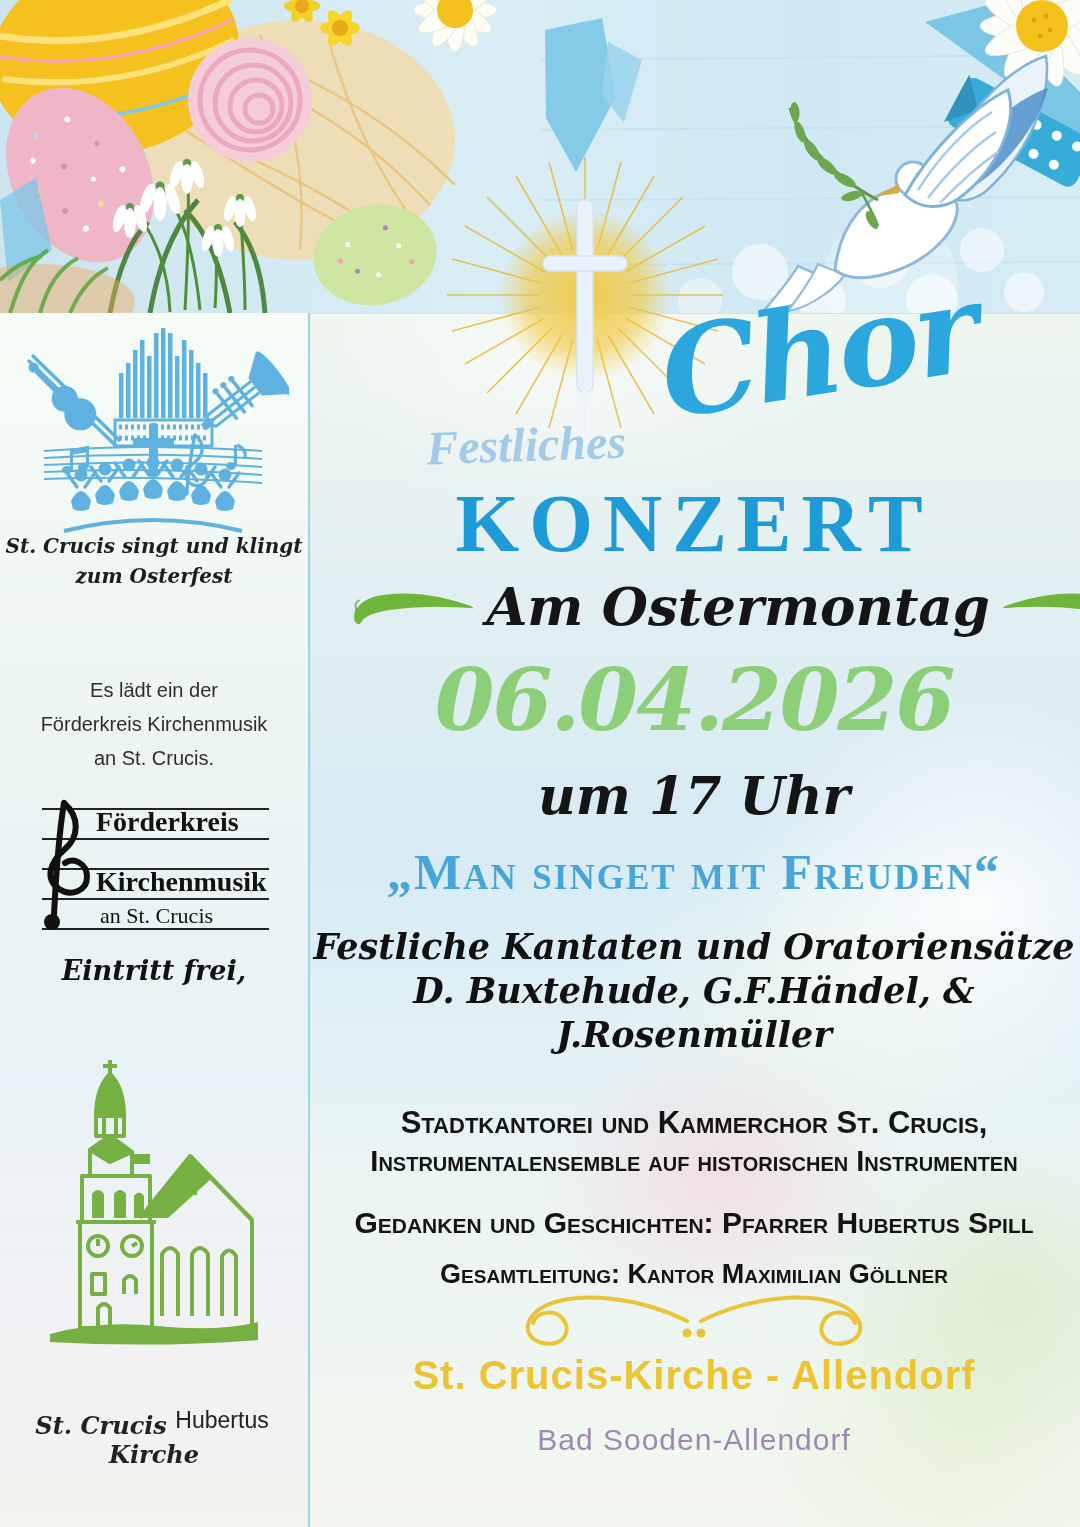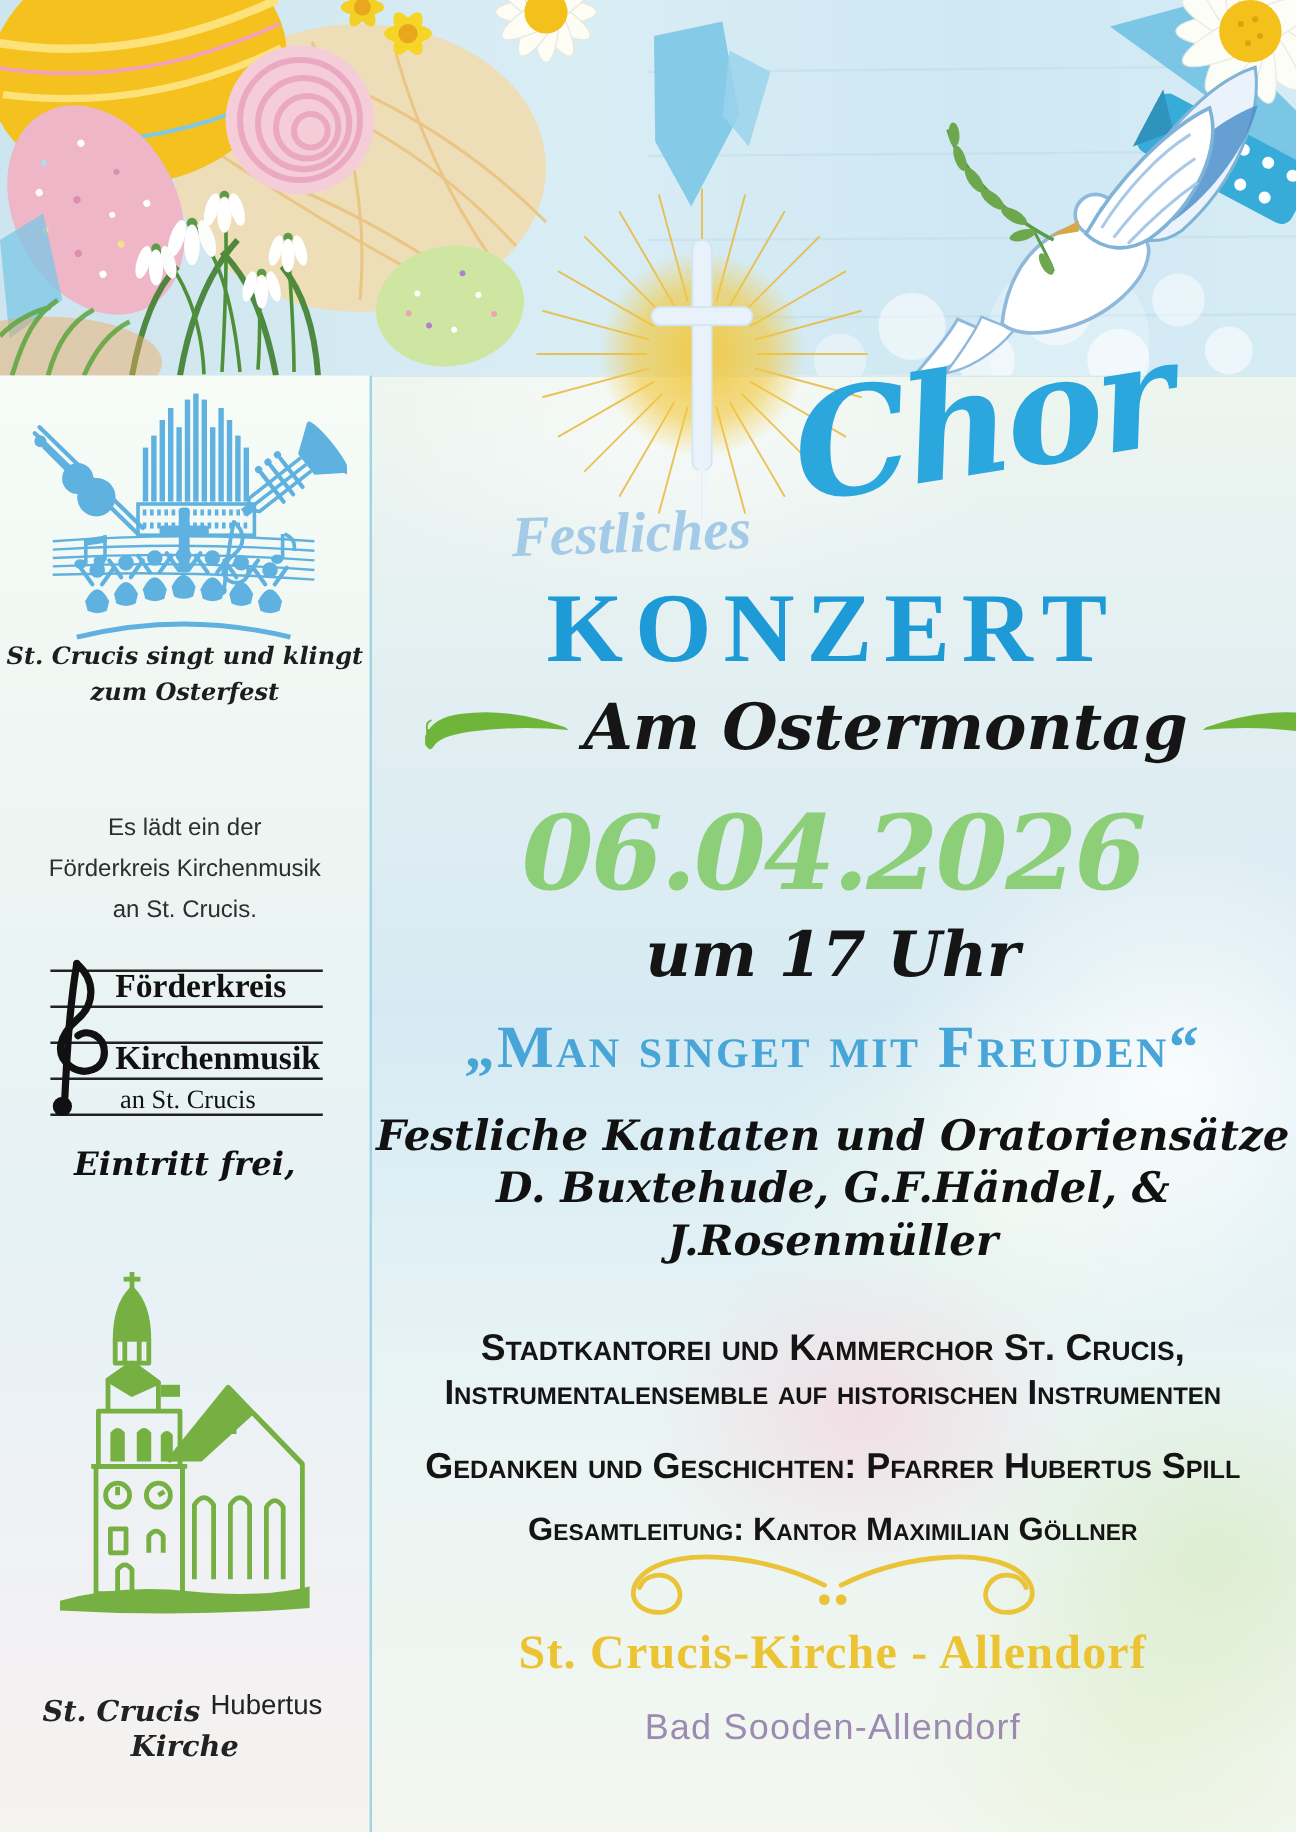--- a/index.html
+++ b/index.html
@@ -19,31 +19,31 @@
     border-right:2px solid #9ed4e6;
     background:linear-gradient(180deg,rgba(247,252,247,.92) 0%,rgba(238,246,242,.88) 35%,rgba(232,242,246,.85) 62%,rgba(244,240,244,.80) 88%,rgba(246,242,238,.75) 100%);}
   .main{position:absolute;left:308px;top:313px;width:772px;height:1214px;z-index:4;}
   .abs{position:absolute;left:0;width:100%;text-align:center;}
   .script{font-family:"DejaVu Serif",serif;font-style:italic;font-weight:700;}
   .title-festliches{position:absolute;left:118px;top:104px;font-family:"Liberation Serif",serif;font-style:italic;font-weight:700;font-size:48px;color:#a3cae7;transform:rotate(-2deg);}
   .title-chor{position:absolute;left:352px;top:-34px;font-family:"DejaVu Serif",serif;font-style:italic;font-weight:700;font-size:122px;color:#2ba7de;transform:rotate(-9deg);letter-spacing:-4px;}
   .title-konzert{top:132px;font-family:"Liberation Serif",serif;font-weight:700;font-size:82px;letter-spacing:10px;color:#1e9bd6;margin-top:32px;}
   .date-heading{top:262px;display:flex;justify-content:center;align-items:center;gap:10px;padding-left:44px;}
   .date-heading .txt{font-size:53px;color:#151515;white-space:nowrap;}
-  .date-big{top:336px;font-size:86px;color:#8ccf78;letter-spacing:-2px;margin-top:12px;}
+  .date-big{top:336px;font-size:86px;color:#8ccf78;letter-spacing:-2px;}
   .time{top:452px;font-size:52px;color:#151515;}
   .motto{top:530px;font-family:"Liberation Serif",serif;font-weight:700;font-variant:small-caps;font-size:50px;letter-spacing:2px;color:#47a5d8;}
   .desc{top:612px;font-size:35px;line-height:44px;color:#111;}
   .performers{top:790px;font-weight:700;font-variant:small-caps;color:#141414;}
   .performers .l1{font-size:31px;line-height:40px;}
   .performers .l2{font-size:29px;line-height:36px;}
   .credits1{top:893px;font-weight:700;font-variant:small-caps;font-size:30px;color:#141414;}
   .credits2{top:946px;font-weight:700;font-variant:small-caps;font-size:27px;color:#141414;}
   .flourish-gold{top:974px;}
-  .venue{top:1040px;font-family:Liberation Serif, serif;font-weight:700;font-size:40px;color:#ecc433;letter-spacing:1px;}
+  .venue{top:1040px;font-family:Liberation Sans, sans-serif;font-weight:700;font-size:40px;color:#ecc433;letter-spacing:1px;}
   .city{top:1110px;font-size:30px;color:#9d8ab3;letter-spacing:1px;}
   
   .sb{position:absolute;left:0;width:100%;text-align:center;}
   .sb-icons{top:10px;}
   .sb-tagline{top:218px;font-family:"DejaVu Serif",serif;font-style:italic;font-weight:700;font-size:20px;line-height:30px;color:#1d1d1d;}
   .sb-invite{top:360px;font-size:20px;line-height:34px;color:#2e2e2e;}
   .sb-logo{top:478px;}
   .sb-admission{top:638px;font-size:27px;line-height:39px;color:#111;}
   .sb-church{top:745px;}
   .sb-caption{top:1098px;color:#222;}

